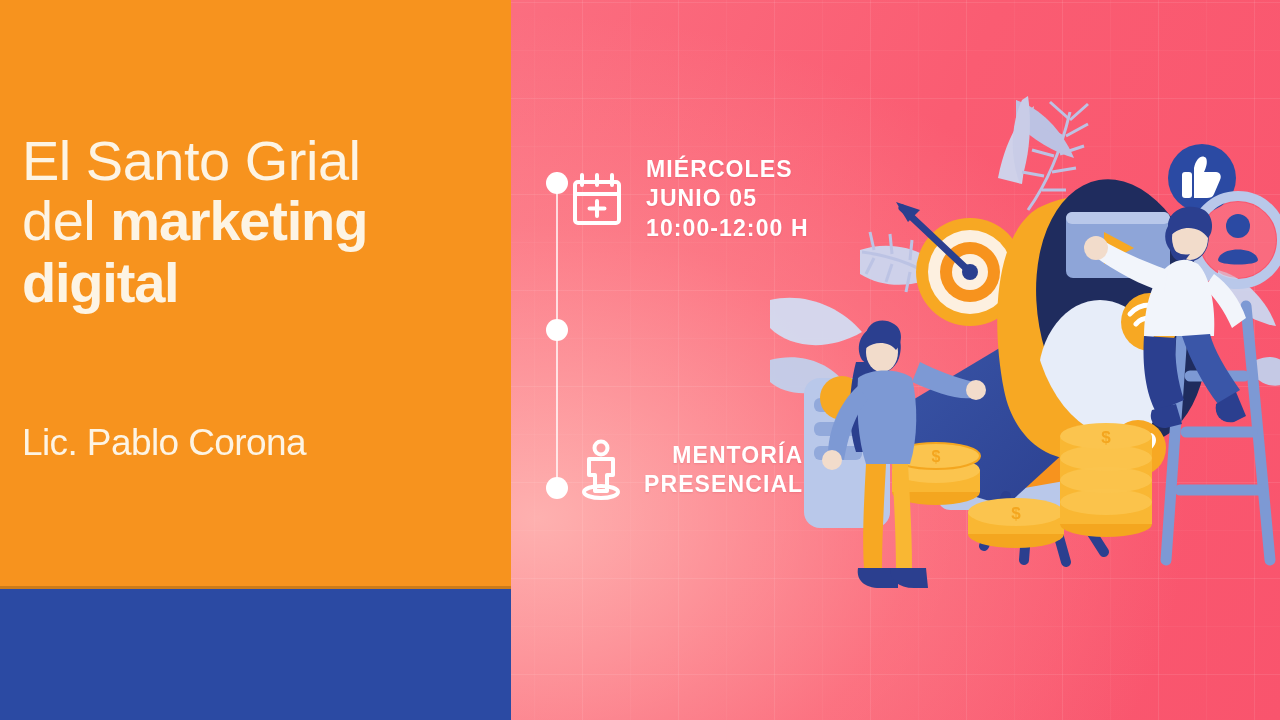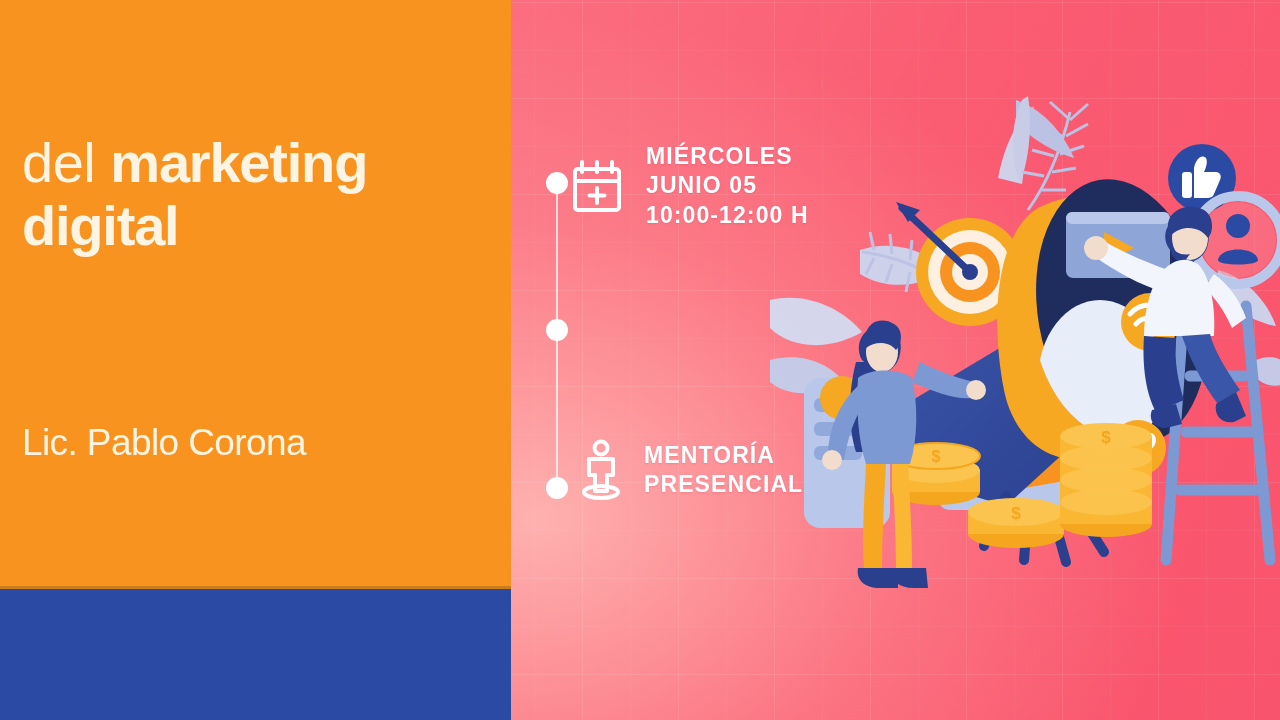--- a/index.html
+++ b/index.html
@@ -142,23 +142,23 @@
   .timeline-dot.d2 { top: 159px; }
   .timeline-dot.d3 { top: 317px; }
 
   
   .info-item {
     position: absolute;
     display: flex;
     align-items: center;
     gap: 20px;
   }
-  .info-item.i1 { left: 568px; top: 142px; }
+  .info-item.i1 { left: 568px; top: 155px; }
   .info-item.i2 { left: 568px; top: 281px; }
-  .info-item.i3 { left: 578px; top: 437px; }
+  .info-item.i3 { left: 578px; top: 437px; text-align: right; }
 
   .info-icon {
     width: 58px;
     height: 66px;
     flex: 0 0 auto;
     display: flex;
     align-items: center;
     justify-content: center;
   }
   .info-icon.person { width: 46px; }
@@ -358,20 +358,21 @@
         <path d="M446,344 C444,356 452,364 464,362 L476,356 L466,332 Z" fill="#2b3f8f"></path>
       </g>
     </svg>
   </div>
 
   <div class="orange-panel"></div>
   <div class="panel-seam"></div>
   <div class="blue-panel"></div>
 
   <div class="title-block">
+    <div class="title-l1">El Santo Grial</div>
     <div class="title-l2"><span>del </span><b>marketing</b></div>
     <div class="title-l3">digital</div>
   </div>
 
   <div class="presenter-block">
     <div class="presenter-name">Lic. Pablo Corona</div>
   </div>
 
   <div class="timeline">
     <div class="timeline-line"></div>

